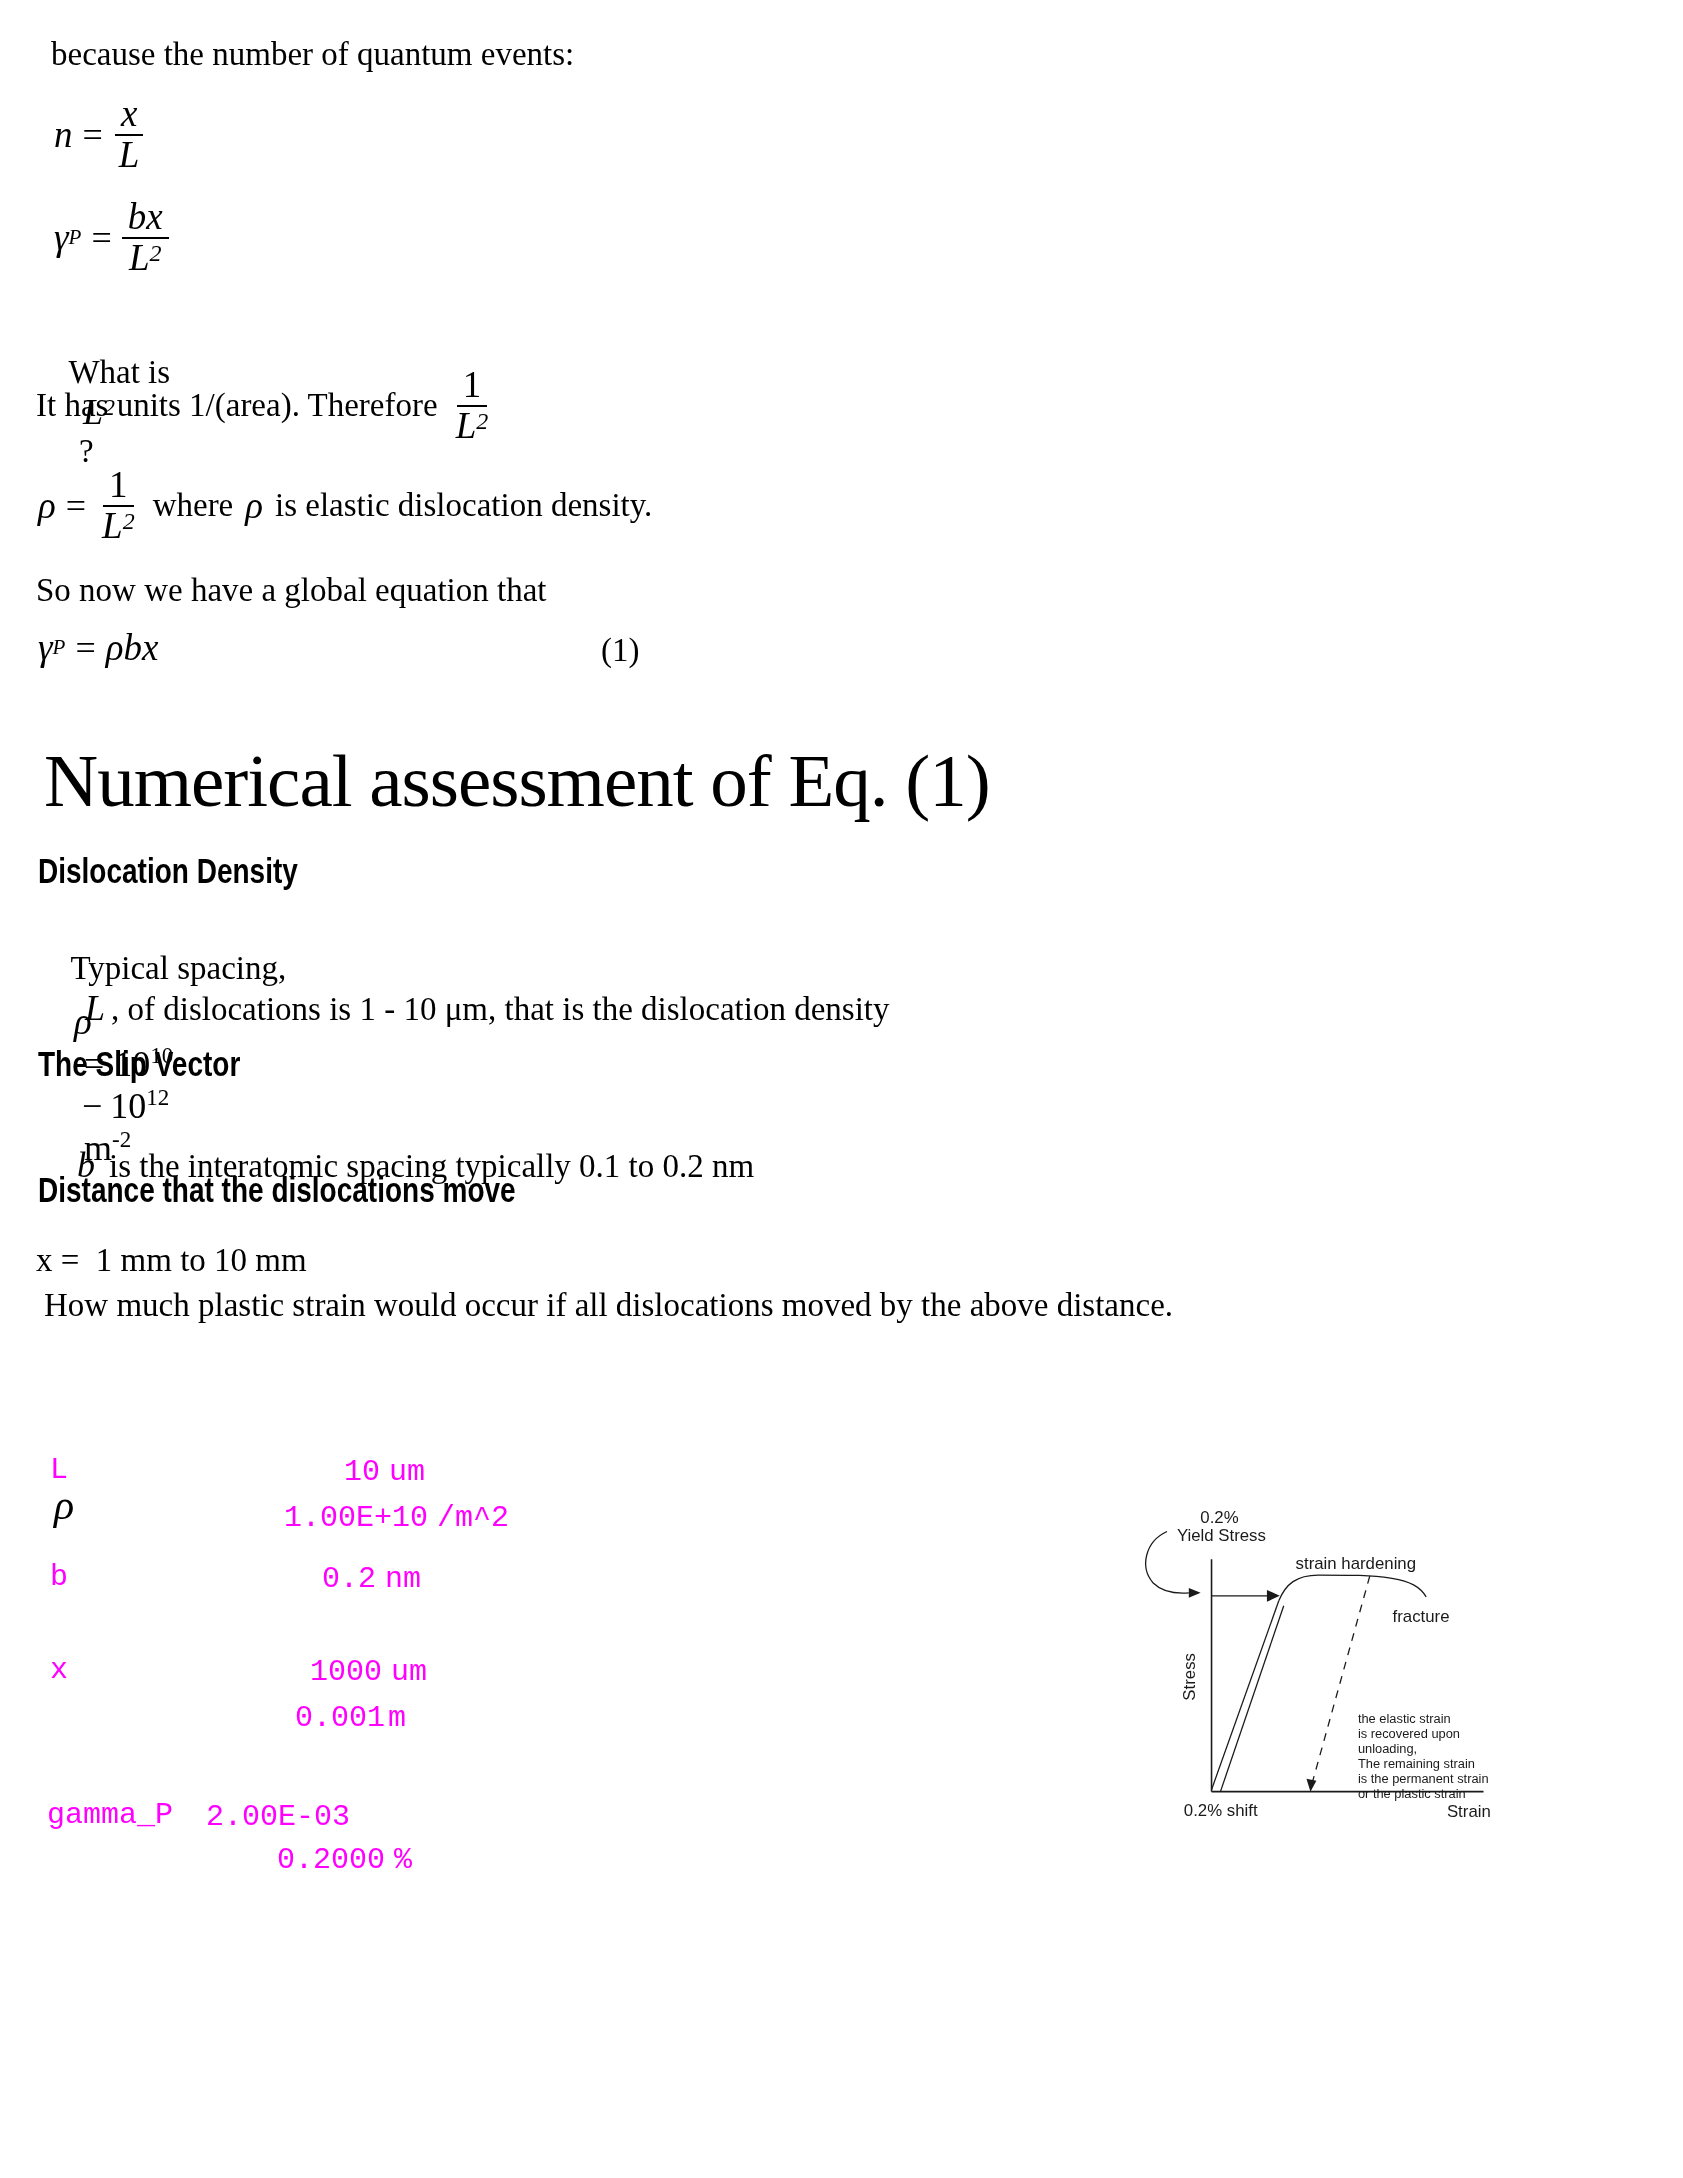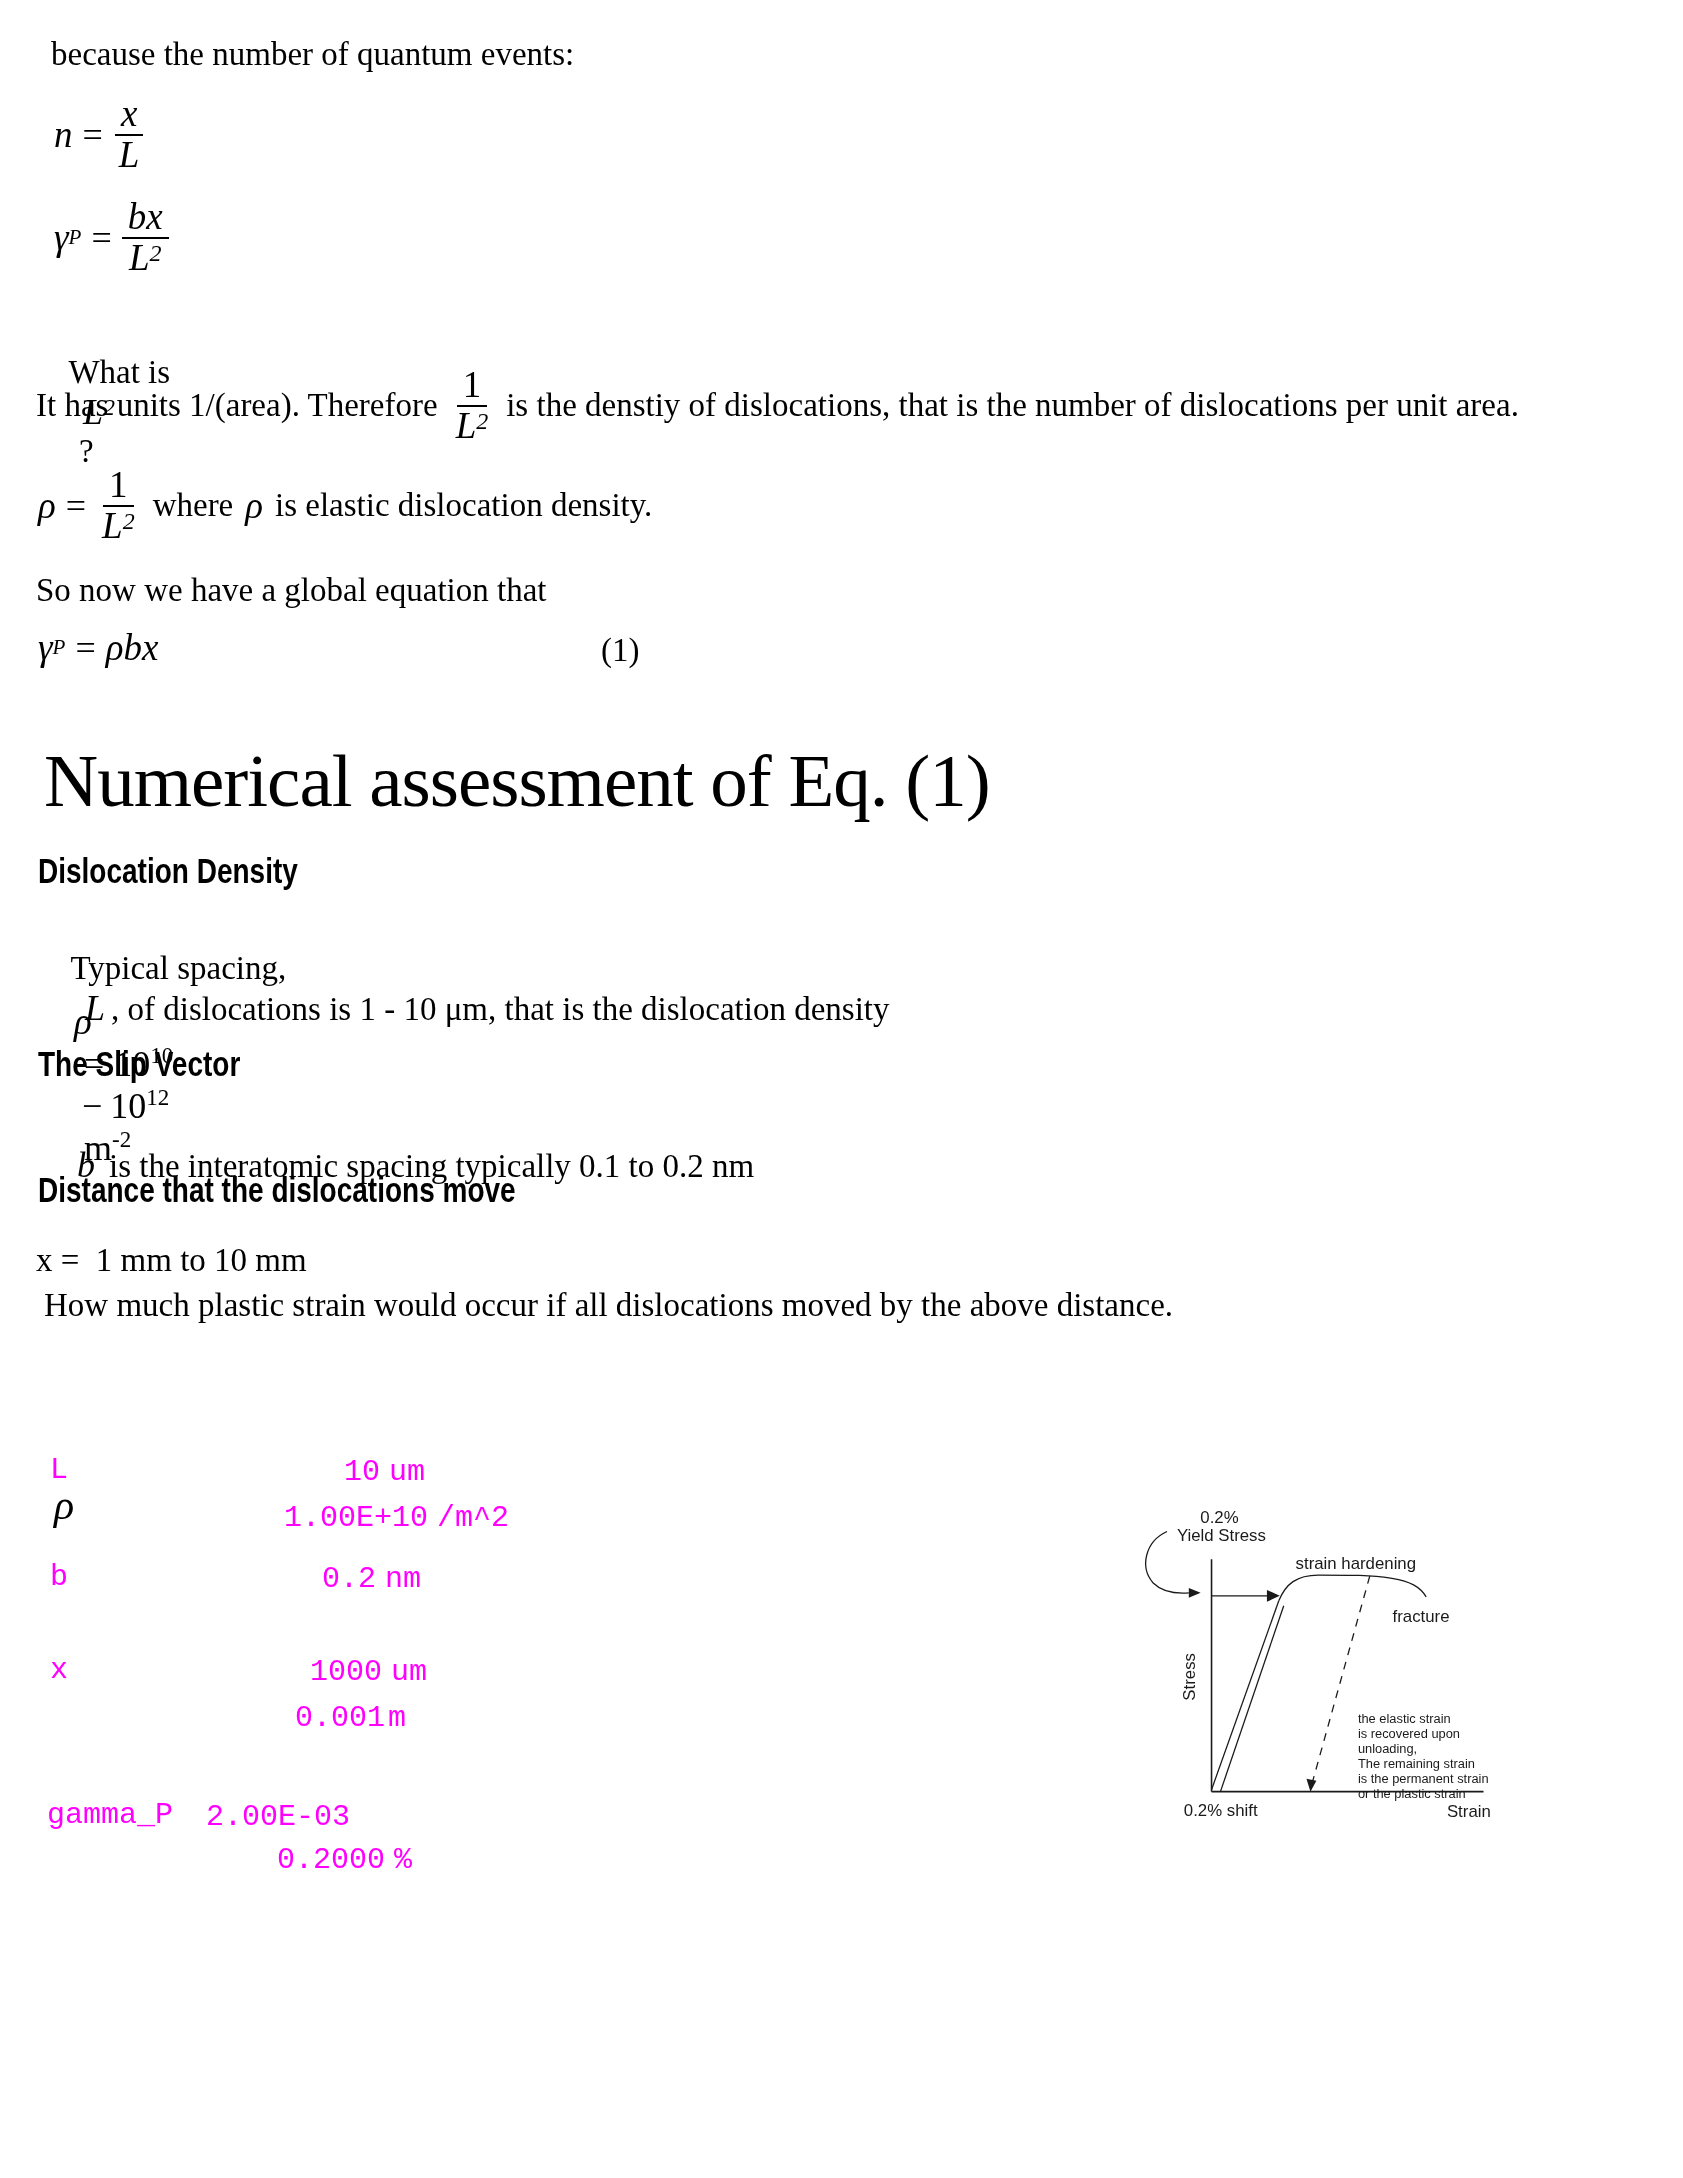--- a/index.html
+++ b/index.html
@@ -58,21 +58,20 @@
     <span class="ital" style="margin-left:14px;font-size:36px;">L</span><span class="sup">2</span>
     <span style="margin-left:10px;">?</span>
   </div>
 
   <div class="abs eqline" style="left:36px;top:366px;">
     <span class="serif">It has units 1/(area). Therefore</span>
     <span class="frac eqfont" style="margin:0 12px;">
       <span class="num" style="font-style:normal;">1</span>
       <span class="den"><span>L</span><span class="sup">2</span></span>
     </span>
-    <span class="serif">is the denstiy of dislocations, that is the number of dislocations per unit area.</span>
   </div>
 
   <div class="abs eqline" style="left:38px;top:466px;">
     <span class="eqfont">ρ</span>
     <span class="eqop">=</span>
     <span class="frac eqfont">
       <span class="num" style="font-style:normal;">1</span>
       <span class="den"><span>L</span><span class="sup">2</span></span>
     </span>
     <span class="serif" style="margin-left:12px;">where</span>

